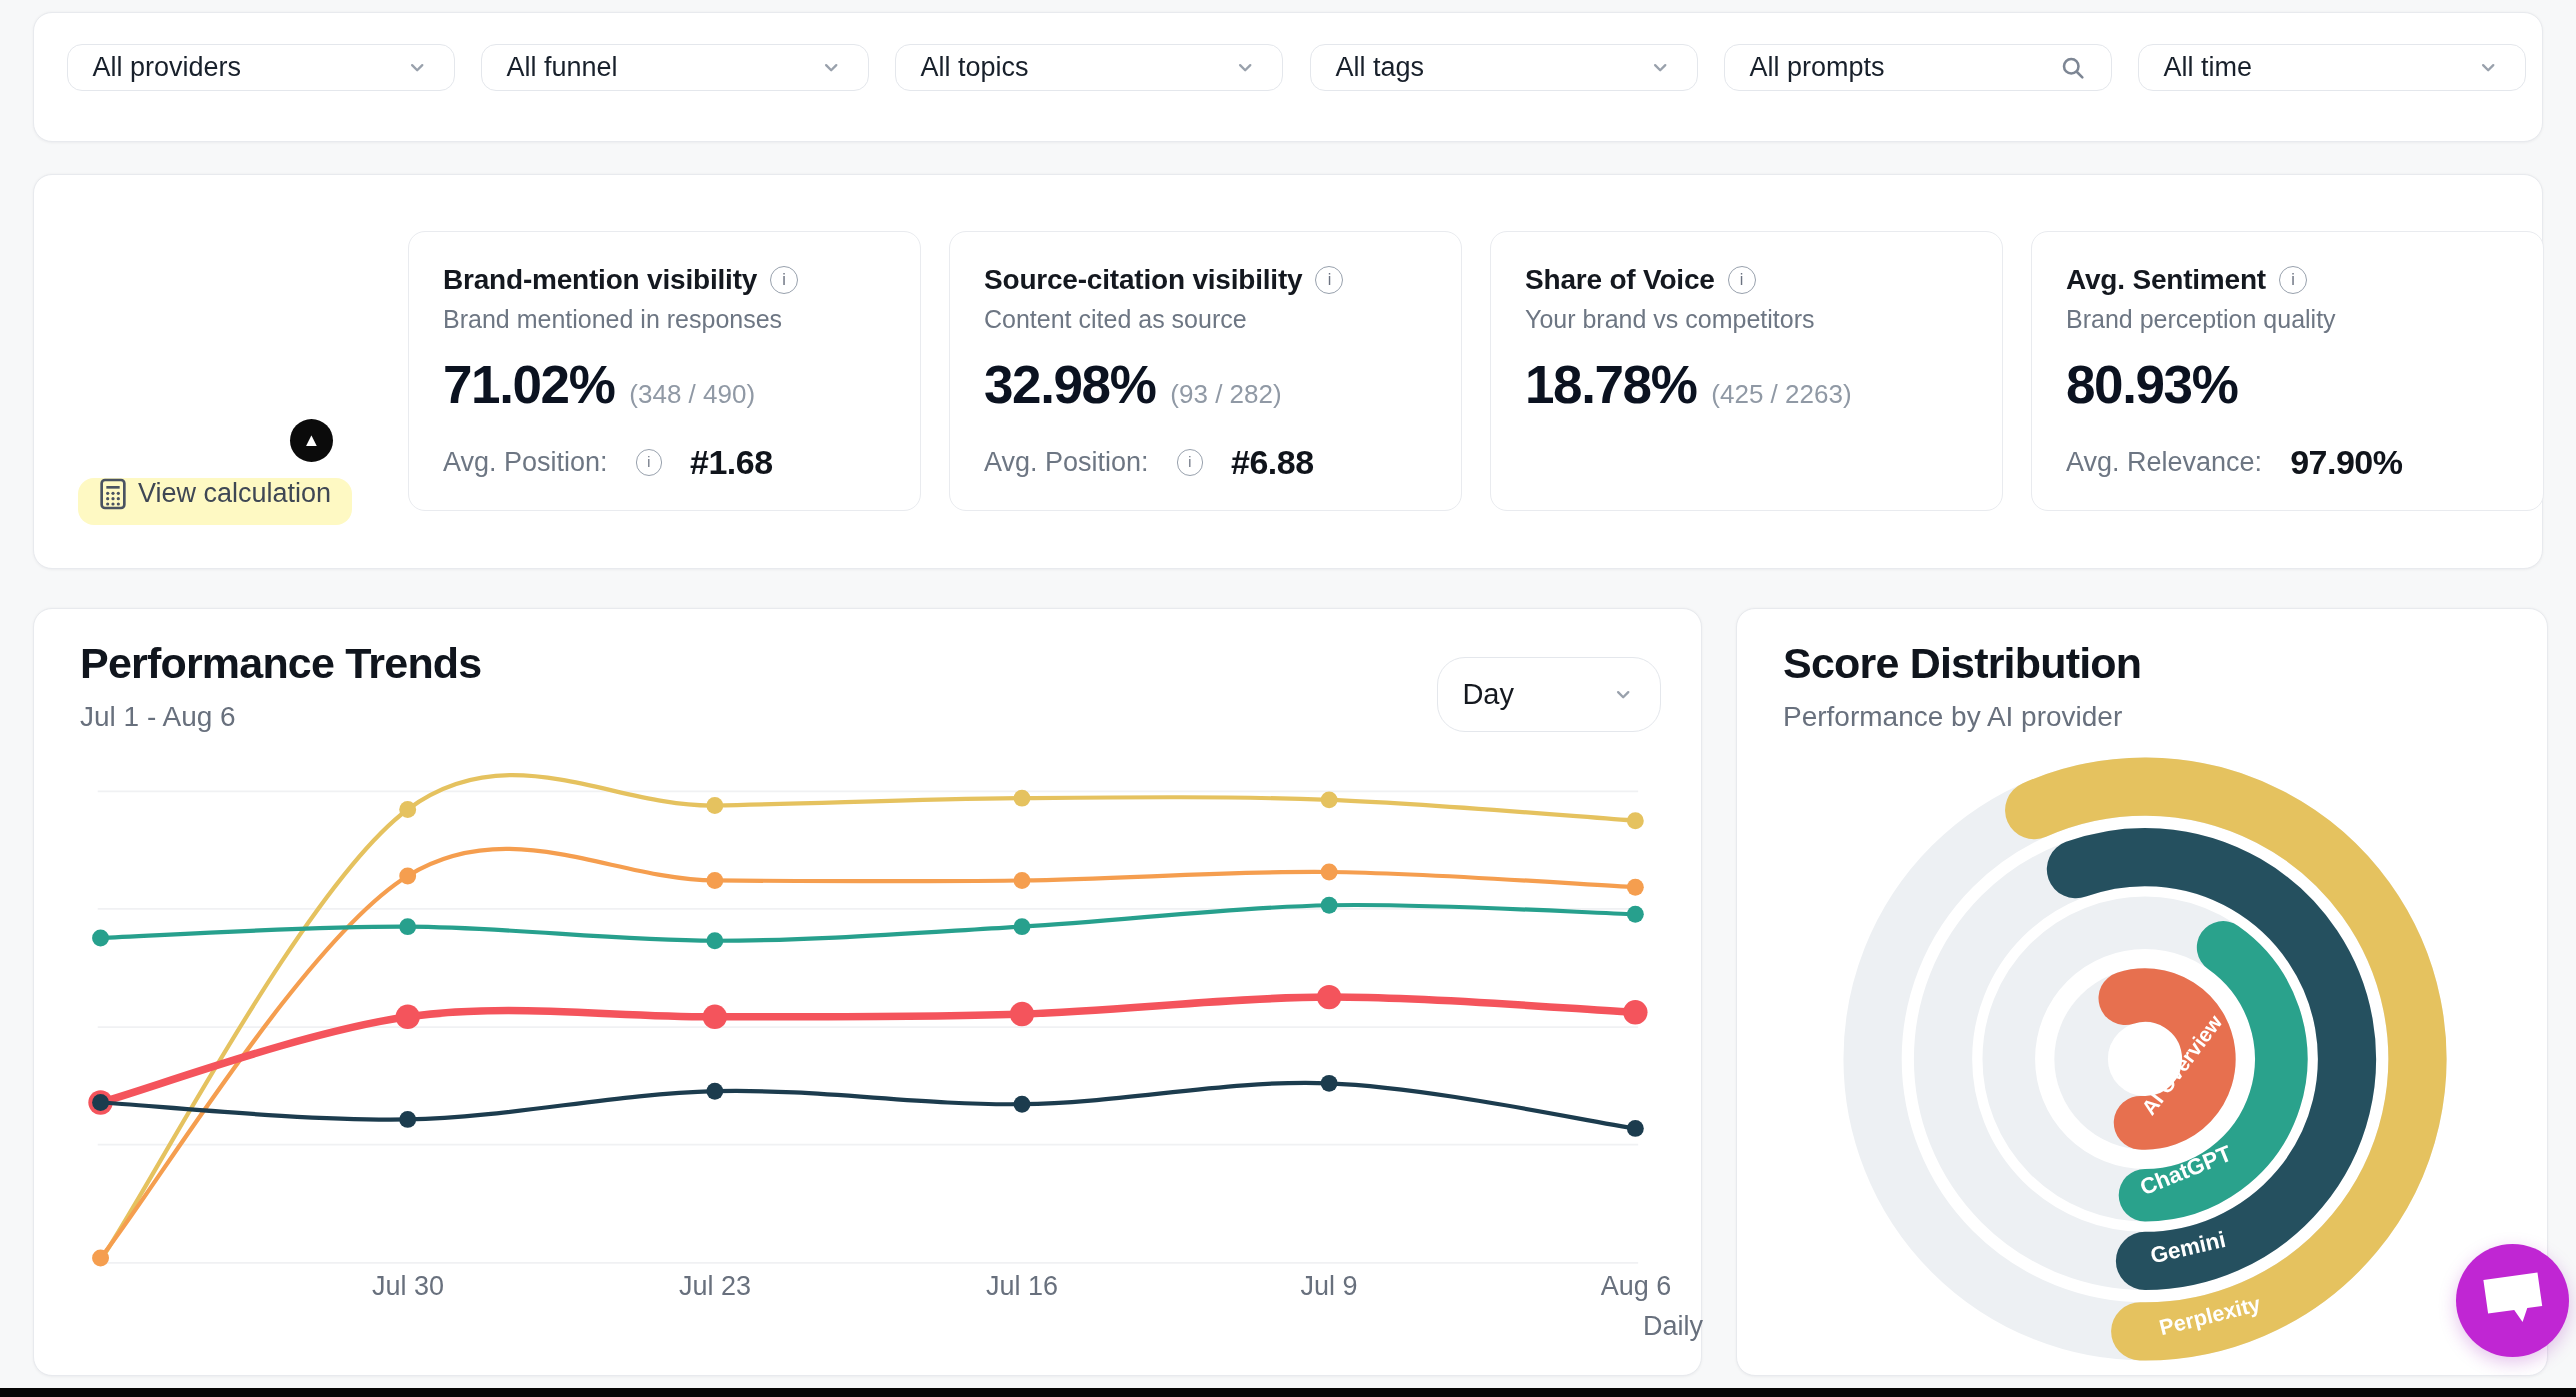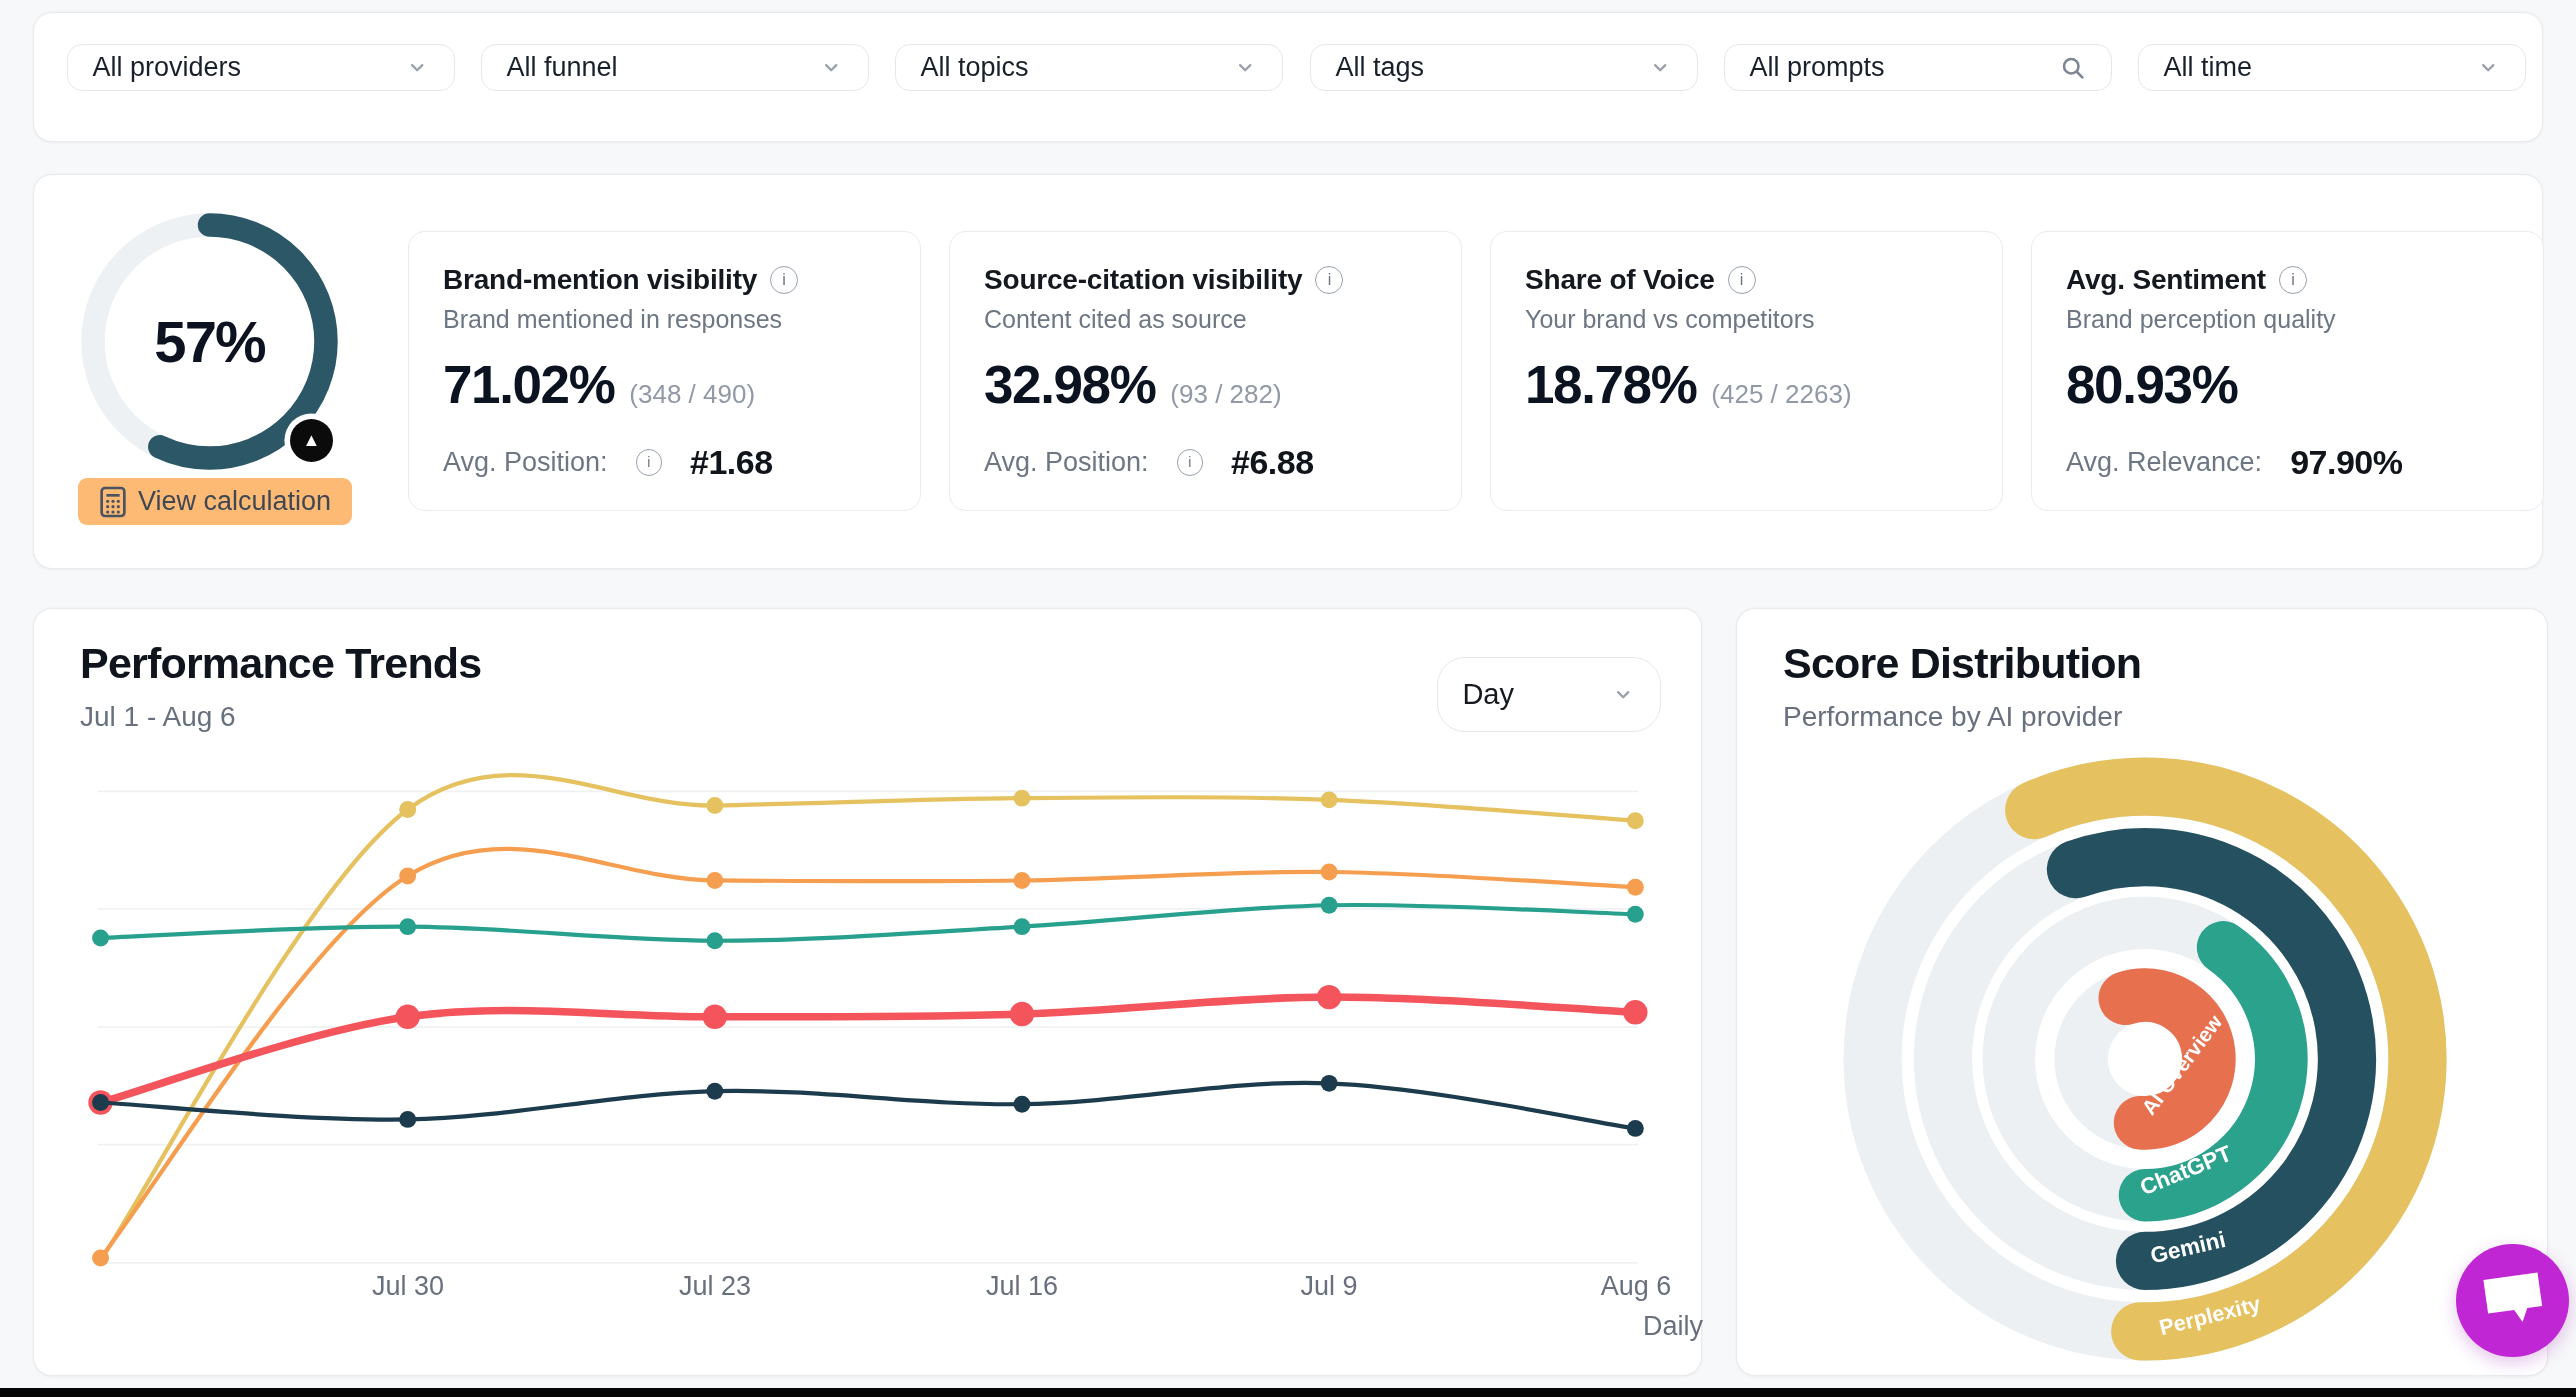--- a/index.html
+++ b/index.html
@@ -21,21 +21,21 @@
   
   #stats-card{left:33px;top:174px;width:2510px;height:395px;}
   #donut-wrap{position:absolute;left:44px;top:35px;width:263px;height:263px;}
   #donut-num{position:absolute;left:0;top:0;width:263px;height:263px;display:flex;
              align-items:center;justify-content:center;font-size:58px;font-weight:600;
              letter-spacing:-1.9px;color:#0c1220;}
   #donut-badge{position:absolute;left:256px;top:244px;width:43px;height:43px;border-radius:50%;
                background:#0b0b0b;box-shadow:0 0 0 5.6px #fff;display:flex;align-items:center;
                justify-content:center;color:#fff;font-size:18px;}
   #view-calc{position:absolute;left:44px;top:303px;height:47px;padding:0 20.7px;
-             background:#fdba74;border-radius:9px;display:inline-flex;align-items:center;
+             background:#fef9c3;border-radius:16px;display:inline-flex;align-items:flex-start;
              gap:11.3px;font-size:27px;color:#3f4754;cursor:pointer;border:none;}
   .mcard{position:absolute;top:56px;width:513px;height:280px;background:#fff;
          border:0.9px solid #e9ebef;border-radius:17px;box-sizing:border-box;padding:32px 34px;}
   .mc0{left:374px}.mc1{left:915px}.mc2{left:1456px}.mc3{left:1997px}
   .mtitle-row{display:flex;align-items:center;gap:13px;}
   .mtitle{font-size:28px;font-weight:600;color:#14181f;letter-spacing:-0.2px;}
   .info-i{width:26px;height:26px;border:1.9px solid #98a1ad;border-radius:50%;color:#6b7280;
           font-size:16px;display:inline-flex;align-items:center;justify-content:center;
           font-style:normal;flex:0 0 auto;}
   .info-i.sm{width:24.4px;height:24.4px;font-size:14px;}
@@ -122,27 +122,20 @@
     <span>All time</span>
     <span class="icon chev">
         <svg width="24.4" height="24.4" viewBox="0 0 24 24" fill="none">
           <path d="M7 10 L12 15 L17 10" stroke="#99a1ac" stroke-width="2.3" stroke-linecap="round" stroke-linejoin="round"></path>
         </svg>
       </span>
   </div>
 </div>
 
 <div class="card" id="stats-card">
-  <div id="donut-wrap">
-    <svg id="donut-svg" width="263" height="263" viewBox="0 0 280 280">
-        <circle cx="140" cy="140" r="124" fill="none" stroke="#eef1f4" stroke-width="25"></circle>
-        <circle cx="140" cy="140" r="124" fill="none" stroke="#2c5766" stroke-width="25" stroke-linecap="round" stroke-dasharray="444.09553751145313 779.1149780902687" transform="rotate(-90 140 140)"></circle>
-      </svg>
-    <div id="donut-num">57%</div>
-  </div>
   <div id="donut-badge">
     <span>▲</span>
   </div>
   <button id="view-calc">
     <span class="icon">
       <svg width="28" height="32" viewBox="0 0 20 24">
           <rect x="1.5" y="1.5" width="17" height="21" rx="2.5" fill="none" stroke="#4a5361" stroke-width="2"></rect>
           <line x1="5" y1="7" x2="15" y2="7" stroke="#4a5361" stroke-width="2"></line>
           <g fill="#4a5361">
             <circle cx="6" cy="11.5" r="1.2"></circle>

